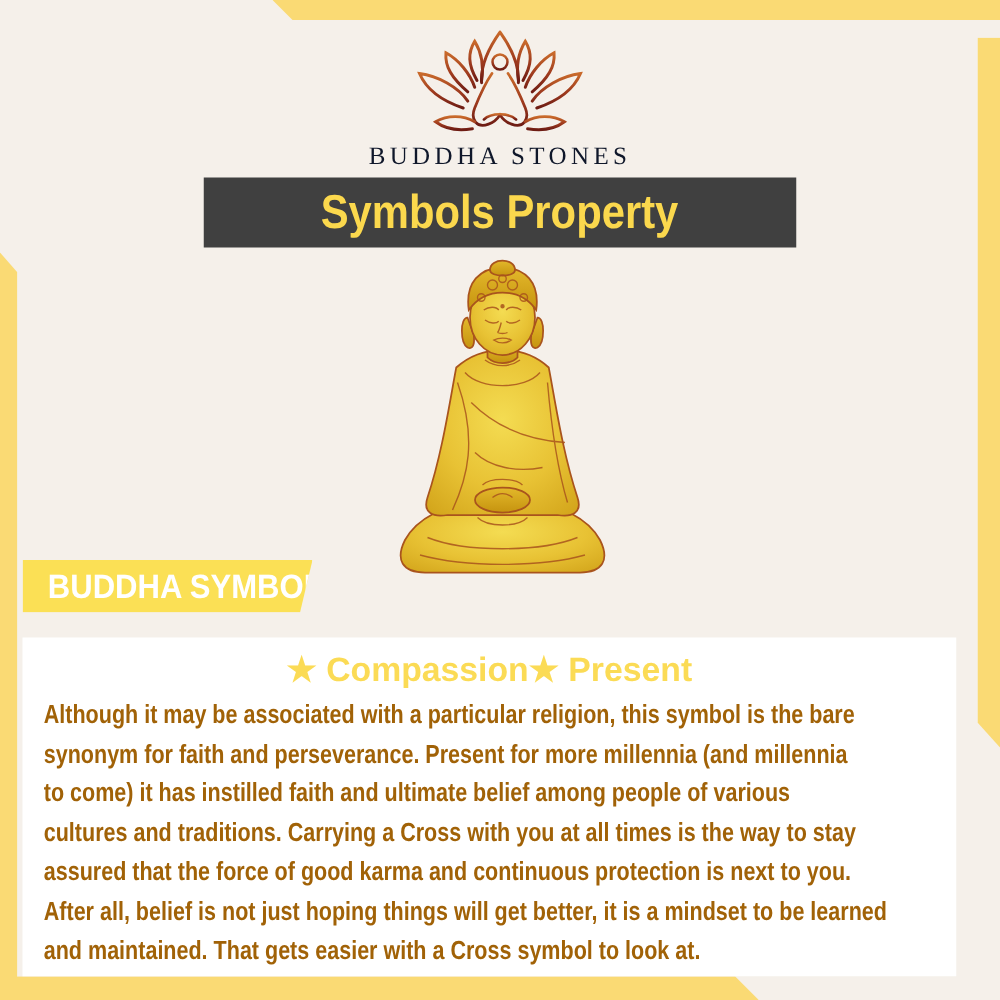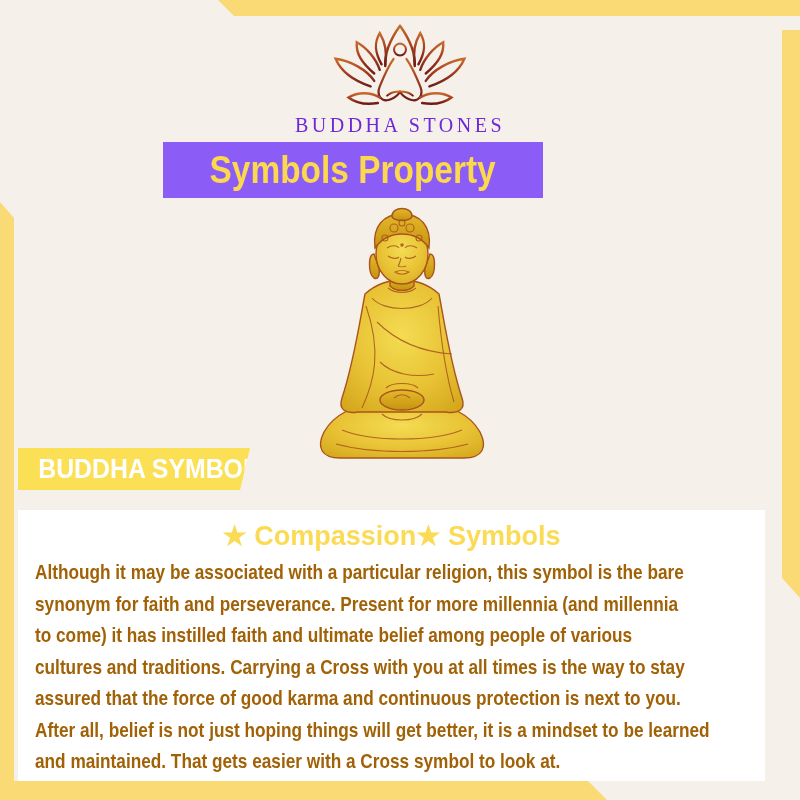--- a/index.html
+++ b/index.html
@@ -19,25 +19,25 @@
   .frame-left{left:0;top:188px;width:14px;height:612px;
     clip-path:polygon(0 14px,14px 30px,14px 612px,0 612px);}
   .frame-bottom{left:0;top:781px;width:620px;height:19px;
     clip-path:polygon(0 0,588px 0,607px 19px,0 19px);}
 
   
   .logo-wrap{left:320px;top:22px;width:160px;height:92px;}
   .brand-name{
     left:0;top:114px;width:800px;text-align:center;
     font-family:"Liberation Serif",serif;
-    font-size:20px;letter-spacing:3.5px;color:#6d28d9;font-weight:500;
+    font-size:20px;letter-spacing:3.5px;color:#0f172a;font-weight:500;
   }
 
   
-  .heading-band{left:163px;top:142px;width:380px;height:56px;background:#8b5cf6;
+  .heading-band{left:163px;top:142px;width:474px;height:56px;background:#404040;
     display:flex;align-items:center;justify-content:center;text-align:right;}
   .heading-text{
     font-size:38px;font-weight:bold;color:#FBD84D;white-space:nowrap;
     transform:scaleX(0.88);transform-origin:center;
   }
 
   
   .buddha-wrap{left:302px;top:202px;width:200px;height:260px;}
 
   
@@ -173,21 +173,21 @@
       <path d="M92,196 C97,192 103,192 108,196"></path>
     </g>
   </svg>
 </div>
 
 <div class="abs label-band">
   <div class="label-text">BUDDHA SYMBOL</div>
 </div>
 
 <div class="abs panel"></div>
-<div class="abs star-line">★ Compassion★ Symbols</div>
+<div class="abs star-line">★ Compassion★ Present</div>
 <div class="abs paragraph">
   <div class="para-line">Although it may be associated with a particular religion, this symbol is the bare</div>
   <div class="para-line">synonym for faith and perseverance. Present for more millennia (and millennia</div>
   <div class="para-line">to come) it has instilled faith and ultimate belief among people of various</div>
   <div class="para-line">cultures and traditions. Carrying a Cross with you at all times is the way to stay</div>
   <div class="para-line">assured that the force of good karma and continuous protection is next to you.</div>
   <div class="para-line">After all, belief is not just hoping things will get better, it is a mindset to be learned</div>
   <div class="para-line">and maintained. That gets easier with a Cross symbol to look at.</div>
 </div>
 

